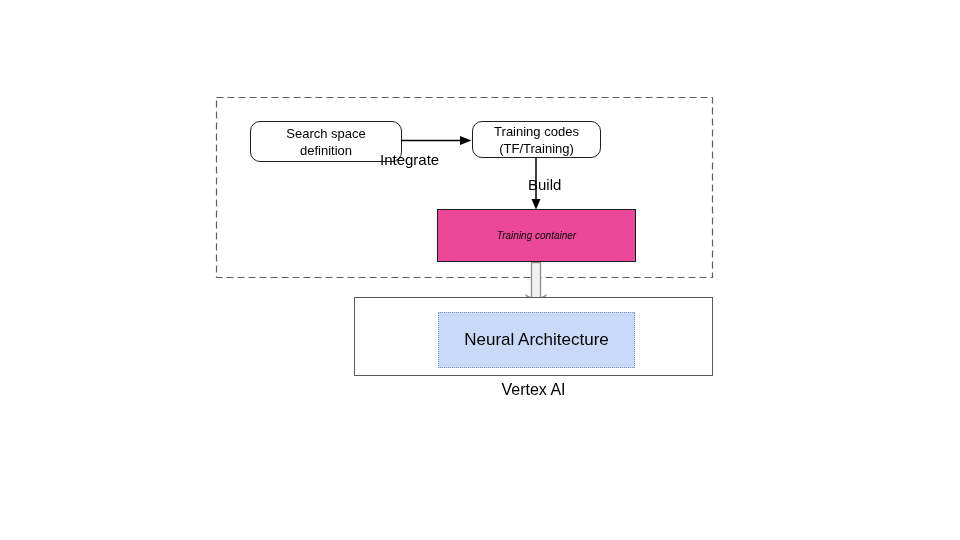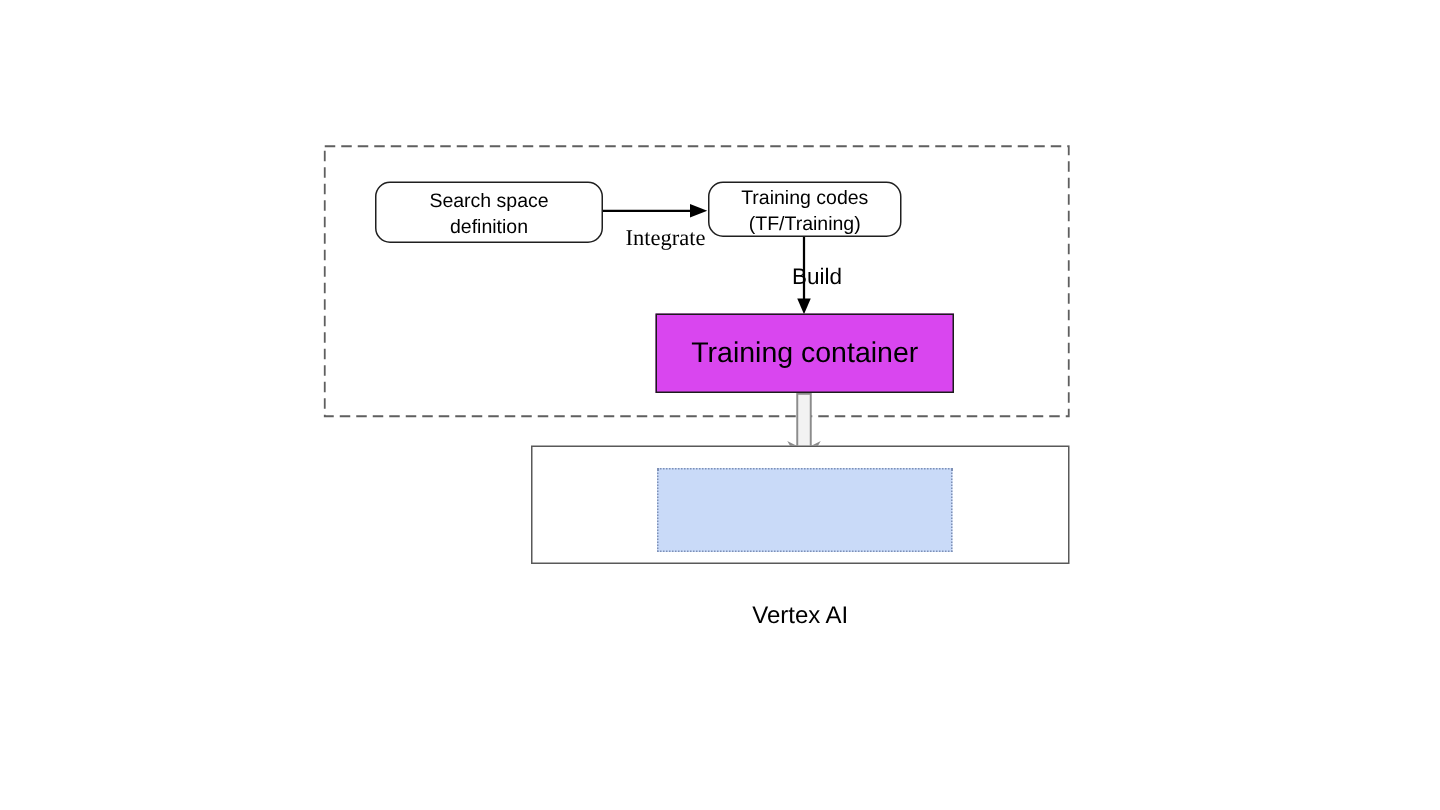--- a/index.html
+++ b/index.html
@@ -49,23 +49,24 @@
     top: 121px;
     width: 129px;
     height: 37px;
   }
   #training-container-node {
     left: 437px;
     top: 209px;
     width: 199px;
     height: 53px;
     border: 1.2px solid #1c1c1c;
-    background: #d946ef;
-    font-size: 19px;
+    background: #ec4899;
+    font-size: 10px;
     line-height: 16px;
+    font-style: italic;
   }
   #vertex-container {
     position: absolute;
     left: 354px;
     top: 297px;
     width: 359px;
     height: 79px;
     box-sizing: border-box;
     border: 1.3px solid #595959;
     background: #ffffff;
@@ -80,37 +81,35 @@
     font-size: 17px;
     line-height: 22px;
   }
   .edge-label {
     position: absolute;
     font-size: 15px;
     line-height: 17px;
     white-space: nowrap;
   }
   #integrate-label {
-    left: 417px;
+    left: 380px;
     top: 151px;
-    font-family: Liberation Serif, serif;
   }
   #build-label {
     left: 528px;
     top: 176px;
   }
   #vertex-caption {
     position: absolute;
     left: 354px;
     top: 380px;
     width: 359px;
     text-align: center;
     font-size: 16px;
     line-height: 20px;
-    margin-top: 21px;
   }
   .node-line {
     width: 100%;
   }
 </style>
 </head>
 <body>
 
 <div class="canvas">
 
@@ -141,20 +140,21 @@
     <div class="node-line">(TF/Training)</div>
   </div>
 
   <div class="node" id="training-container-node">
     <div class="node-line">Training container</div>
   </div>
 
   <div id="vertex-container"></div>
 
   <div class="node" id="nas-service-node">
+    <div class="node-line">Neural Architecture</div>
   </div>
 
   <div class="edge-label" id="integrate-label">Integrate</div>
   <div class="edge-label" id="build-label">Build</div>
 
   <div id="vertex-caption">Vertex AI</div>
 
 </div>
 
 </body></html>

